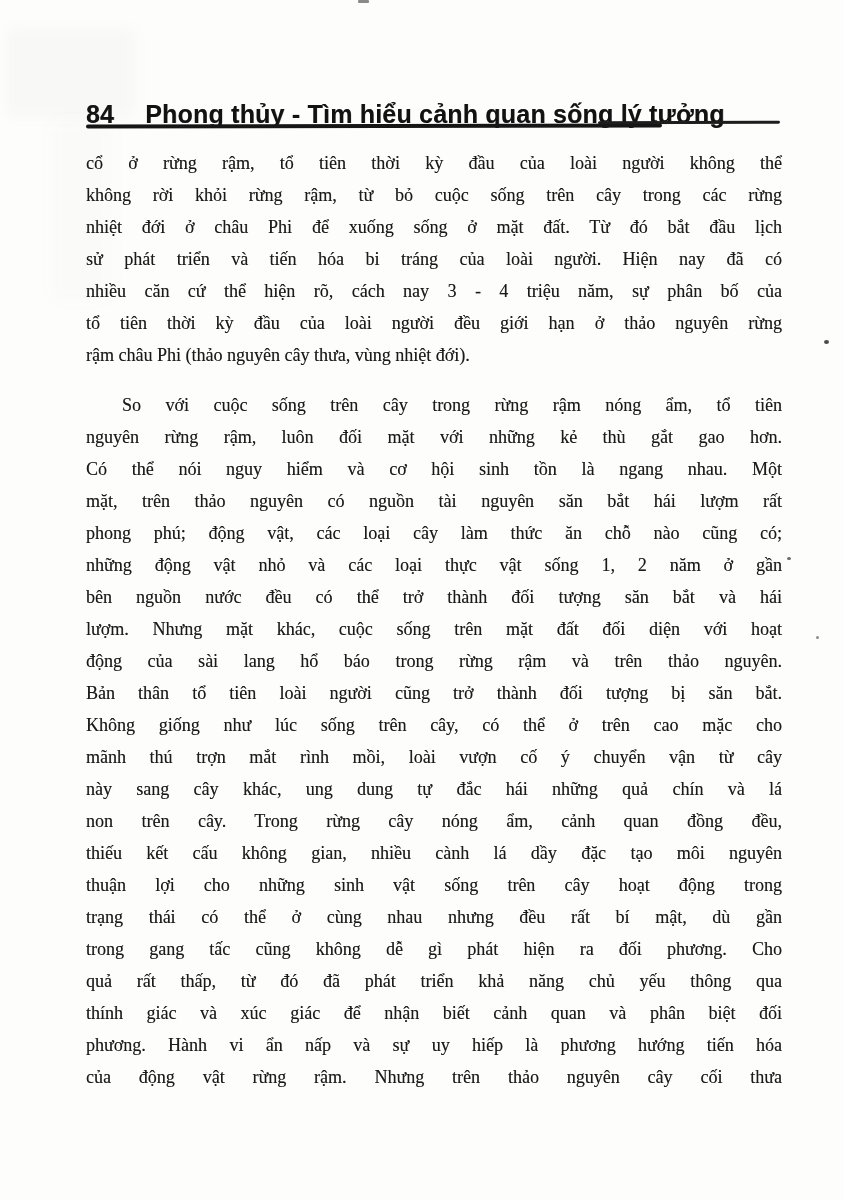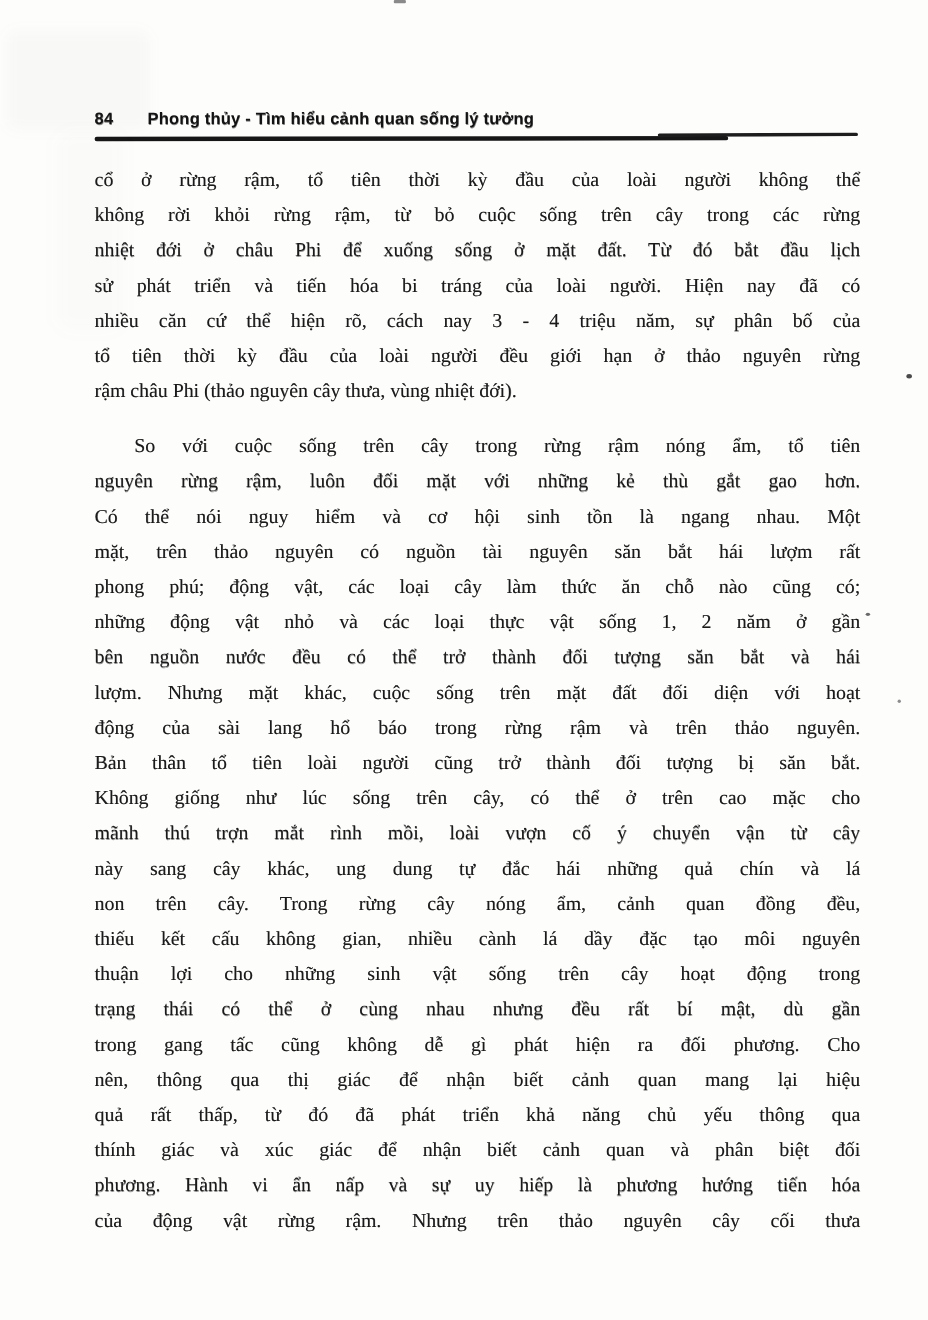--- a/index.html
+++ b/index.html
@@ -23,21 +23,21 @@
   
   .running-header {
     position: absolute;
     left: 86px;
     top: 100px;
     width: 696px;
     display: flex;
     align-items: baseline;
     font-family: "Liberation Sans", "DejaVu Sans", sans-serif;
     font-weight: 700;
-    font-size: 15px;
+    font-size: 25px;
     letter-spacing: 0.2px;
     color: #121212;
     text-shadow: 0.3px 0.3px 0.4px rgba(0,0,0,0.45);
     white-space: nowrap;
   }
   .page-number {
     margin-right: 31px;
   }
   .header-rule-main {
     position: absolute;
@@ -148,21 +148,20 @@
         <div class="line">động của sài lang hổ báo trong rừng rậm và trên thảo nguyên.</div>
         <div class="line">Bản thân tổ tiên loài người cũng trở thành đối tượng bị săn bắt.</div>
         <div class="line">Không giống như lúc sống trên cây, có thể ở trên cao mặc cho</div>
         <div class="line">mãnh thú trợn mắt rình mồi, loài vượn cố ý chuyển vận từ cây</div>
         <div class="line">này sang cây khác, ung dung tự đắc hái những quả chín và lá</div>
         <div class="line">non trên cây. Trong rừng cây nóng ẩm, cảnh quan đồng đều,</div>
         <div class="line">thiếu kết cấu không gian, nhiều cành lá dầy đặc tạo môi nguyên</div>
         <div class="line">thuận lợi cho những sinh vật sống trên cây hoạt động trong</div>
         <div class="line">trạng thái có thể ở cùng nhau nhưng đều rất bí mật, dù gần</div>
         <div class="line">trong gang tấc cũng không dễ gì phát hiện ra đối phương. Cho</div>
-        <div class="line">nên, thông qua thị giác để nhận biết cảnh quan mang lại hiệu</div>
         <div class="line">quả rất thấp, từ đó đã phát triển khả năng chủ yếu thông qua</div>
         <div class="line">thính giác và xúc giác để nhận biết cảnh quan và phân biệt đối</div>
         <div class="line">phương. Hành vi ẩn nấp và sự uy hiếp là phương hướng tiến hóa</div>
         <div class="line line-final">của động vật rừng rậm. Nhưng trên thảo nguyên cây cối thưa</div>
       </div>
   </div>
 
   <div class="artifact tick-top"></div>
   <div class="artifact dot-a"></div>
   <div class="artifact dot-b"></div>

